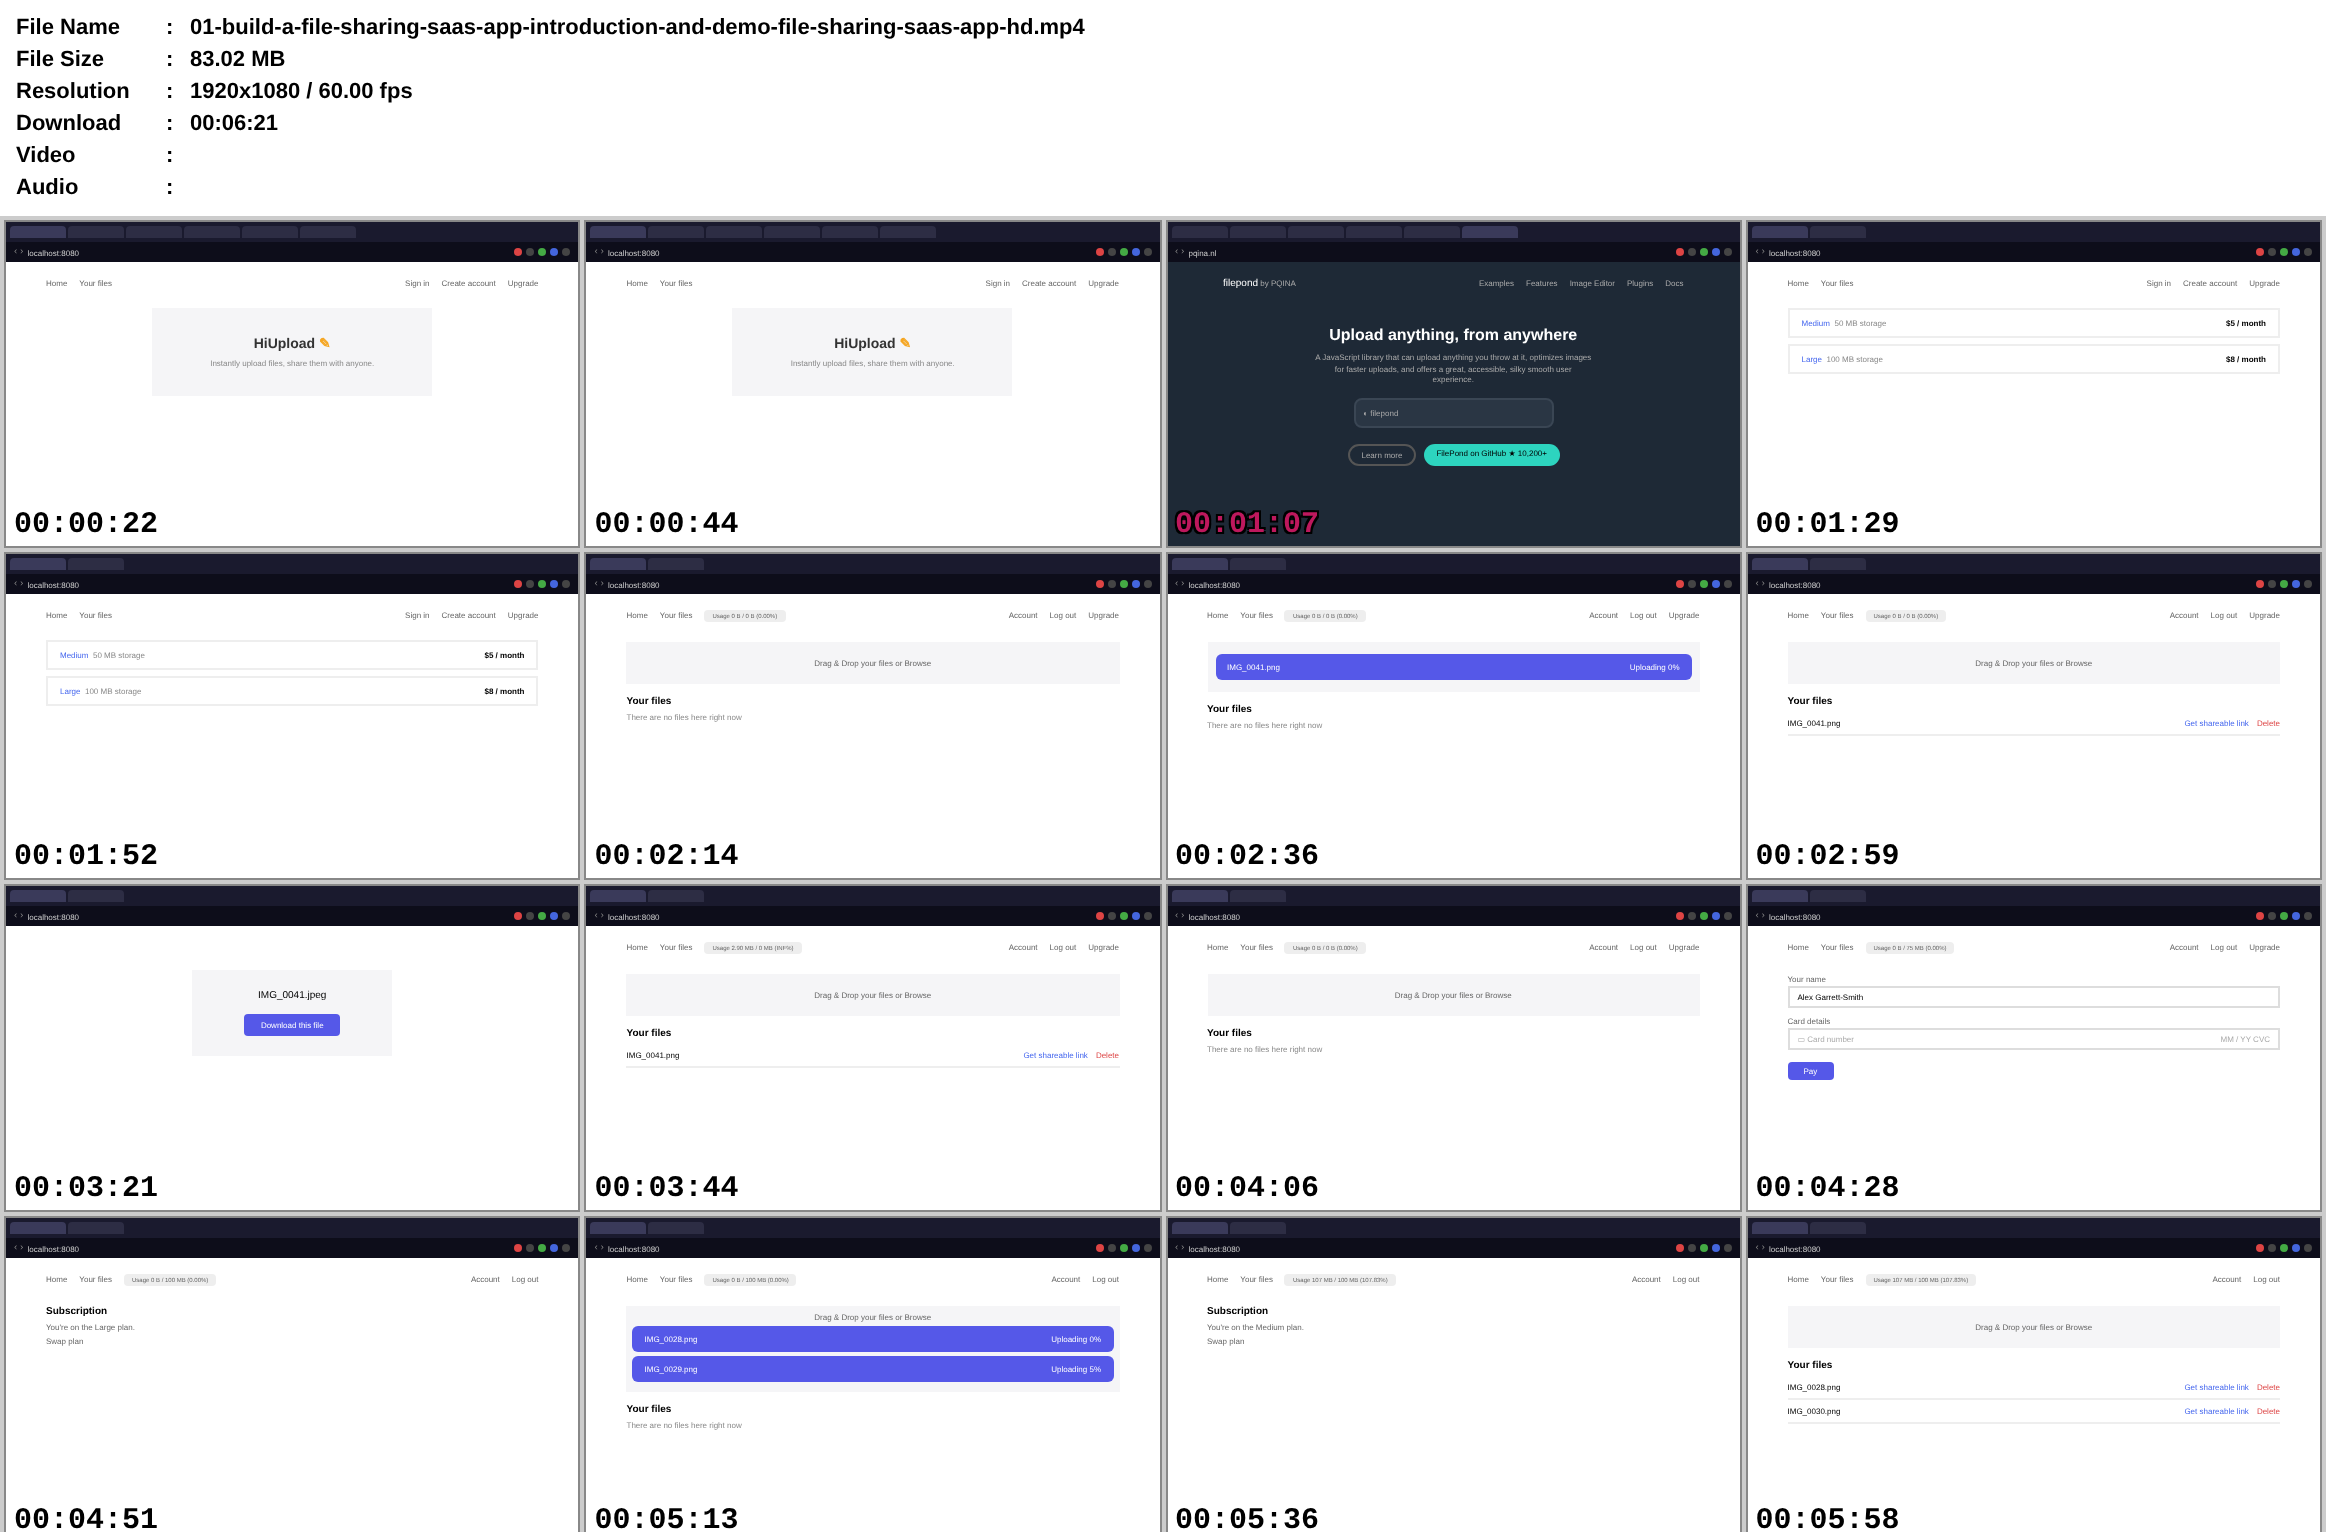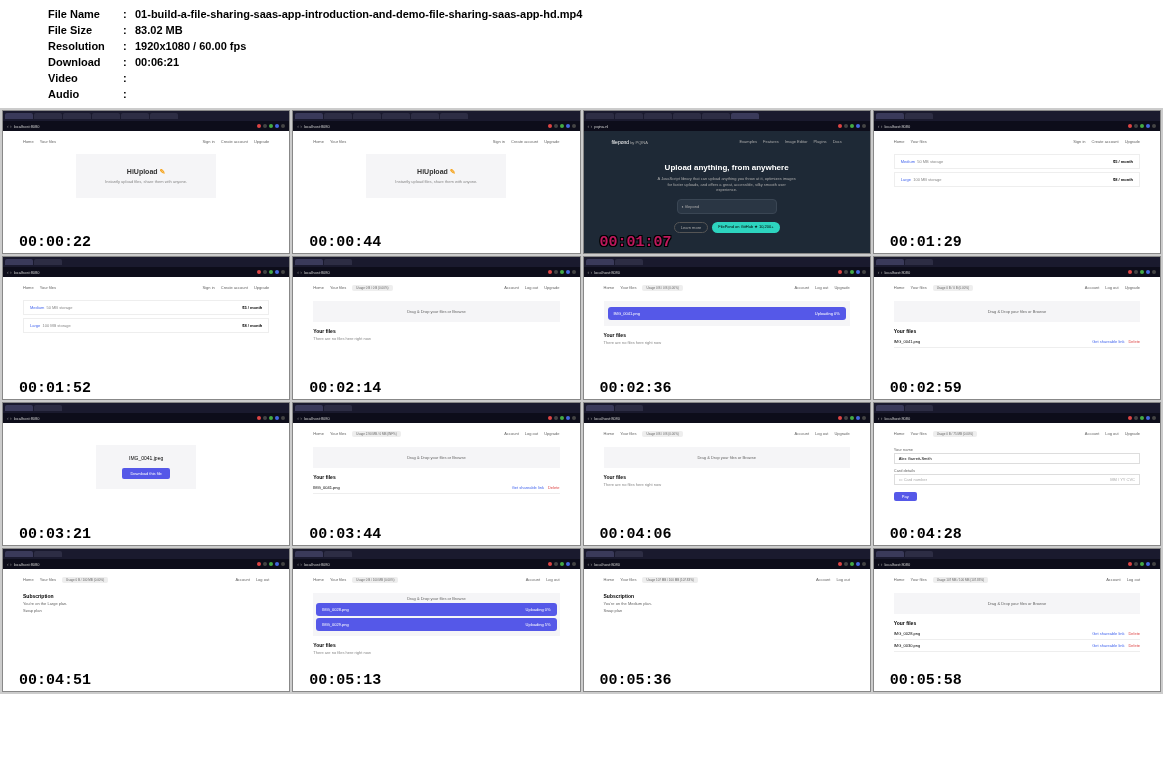--- a/index.html
+++ b/index.html
@@ -1,23 +1,23 @@
 <!DOCTYPE html>
 <html><head>
 <meta charset="utf-8">
 <style>
   * { margin: 0; padding: 0; box-sizing: border-box; }
   body { font-family: Arial, sans-serif; font-size: 11px; background: #fff; width: 1163px; }
   .info-panel { padding: 6px 8px; background: #fff; }
   .info-row { display: flex; line-height: 16px; }
-  .info-label { width: 75px; font-weight: bold; margin-left: 40px; }
+  .info-label { width: 75px; font-weight: bold; }
   .info-colon { width: 12px; font-weight: bold; }
   .info-value { font-weight: bold; }
   .grid { display: grid; grid-template-columns: repeat(4, 1fr); gap: 2px; padding: 2px; background: #ccc; }
-  .thumb { position: relative; background: #fff; height: 144px; border: 1px solid #888; overflow: hidden; }
+  .thumb { position: relative; background: #fff; height: 164px; border: 1px solid #888; overflow: hidden; }
   .browser-chrome { background: #1a1a2e; height: 10px; display: flex; align-items: center; padding: 0 2px; gap: 1px; }
   .tab { background: #2d2d44; height: 6px; width: 28px; border-radius: 2px 2px 0 0; }
   .tab.active { background: #3a3a5a; }
   .url-bar { background: #0d0d1a; height: 10px; display: flex; align-items: center; padding: 0 4px; justify-content: space-between; }
   .url-left { display: flex; align-items: center; gap: 2px; }
   .url-url { font-size: 4px; color: #ccc; }
   .url-icons { display: flex; gap: 2px; }
   .url-dot { width: 4px; height: 4px; border-radius: 50%; background: #444; }
   .url-dot.r { background: #d44; }
   .url-dot.g { background: #4a4; }
@@ -35,21 +35,21 @@
   .plan-desc { color: #888; }
   .plan-price { font-weight: bold; }
   .dropzone { background: #f5f5f7; text-align: center; padding: 8px; font-size: 4px; color: #666; margin: 6px 0; }
   .usage-badge { background: #eee; padding: 1px 4px; font-size: 3px; border-radius: 2px; }
   .section-label { font-size: 5px; font-weight: bold; margin: 6px 0 2px; }
   .file-row { display: flex; justify-content: space-between; font-size: 4px; border-bottom: 1px solid #eee; padding: 3px 0; }
   .file-actions { display: flex; gap: 4px; }
   .link { color: #46e; }
   .danger { color: #d44; }
   .upload-progress { background: #5558e8; color: #fff; padding: 4px 6px; border-radius: 3px; display: flex; justify-content: space-between; font-size: 4px; margin: 2px 0; }
-  .timestamp { position: absolute; bottom: 2px; left: 16px; font-family: 'Courier New', monospace; font-size: 15px; font-weight: bold; color: #000; text-shadow: 1px 1px 0 #fff, -1px -1px 0 #fff, 1px -1px 0 #fff, -1px 1px 0 #fff; letter-spacing: 0; }
+  .timestamp { position: absolute; bottom: 2px; left: 4px; font-family: 'Courier New', monospace; font-size: 15px; font-weight: bold; color: #000; text-shadow: 1px 1px 0 #fff, -1px -1px 0 #fff, 1px -1px 0 #fff, -1px 1px 0 #fff; letter-spacing: 0; }
   .filepond-header { display: flex; justify-content: space-between; padding: 4px 8px; font-size: 4px; color: #aaa; }
   .fp-logo { color: #fff; font-size: 5px; }
   .fp-nav { display: flex; gap: 6px; }
   .fp-hero { text-align: center; color: #fff; padding: 14px; }
   .fp-title { font-size: 8px; font-weight: bold; }
   .fp-sub { font-size: 4px; color: #aaa; margin: 4px auto; width: 140px; line-height: 1.4; }
   .fp-drop { background: #2a3644; border: 1px solid #3a4654; border-radius: 4px; width: 100px; margin: 6px auto; padding: 4px; font-size: 4px; text-align: left; color: #aaa; }
   .fp-btns { display: flex; gap: 4px; justify-content: center; margin-top: 8px; }
   .fp-btn { padding: 2px 6px; border-radius: 8px; font-size: 4px; }
   .fp-btn.outline { border: 1px solid #555; color: #aaa; }

